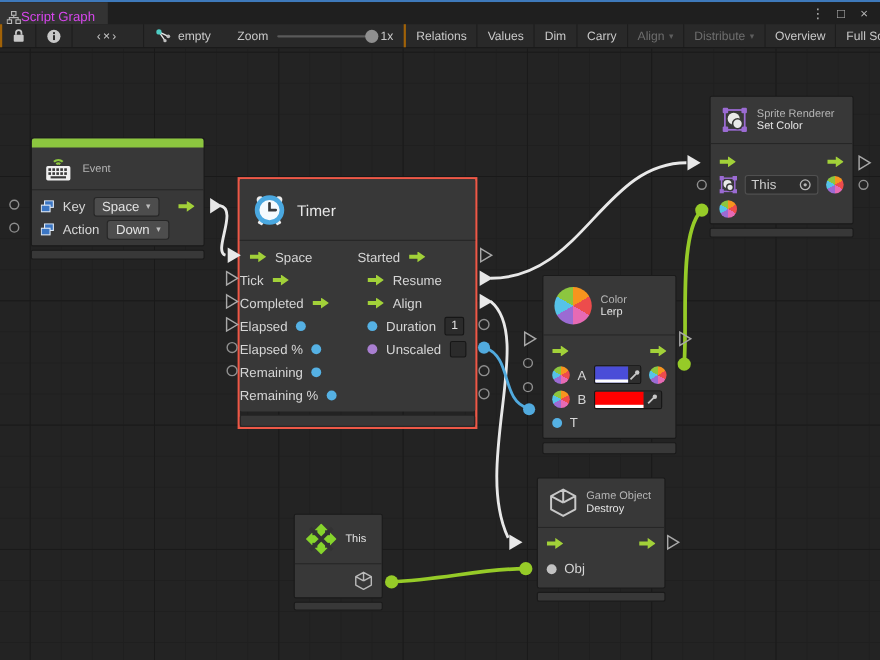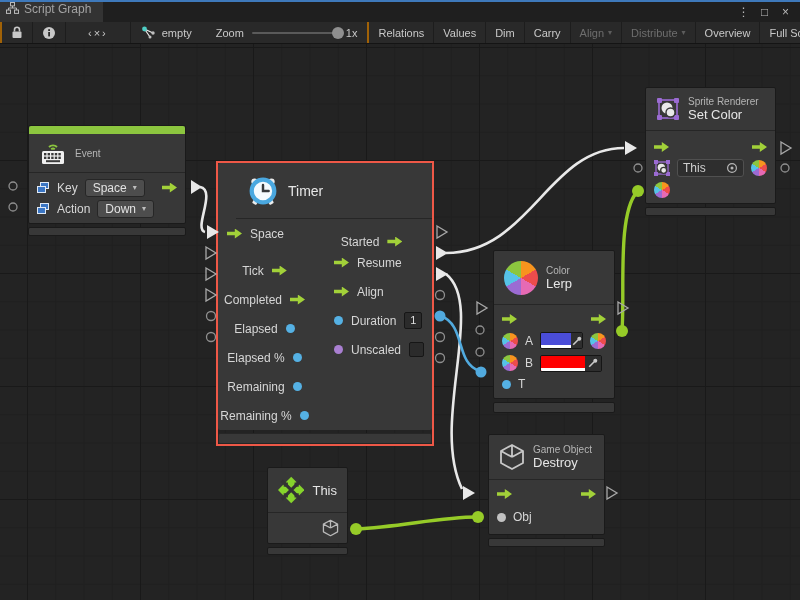--- a/index.html
+++ b/index.html
@@ -4,22 +4,22 @@
 <style>
   * { margin:0; padding:0; box-sizing:border-box; }
   html,body { width:800px; height:600px; overflow:hidden; background:#1e1e1e;
     font-family:"Liberation Sans", sans-serif; -webkit-font-smoothing:antialiased; }
   .window { position:relative; width:800px; height:600px; background:#232323; }
 
   
   .focusline { position:absolute; left:0; top:0; width:800px; height:2px; background:#3e79bb; }
   .tabbar { position:absolute; left:0; top:2px; width:800px; height:20px; background:#1f1f1f;
     display:flex; align-items:stretch; }
-  .tab { display:flex; align-items:flex-start; gap:5px; background:#333333; padding:0 12px 0 6px;
-    color:#a3a3a3; font-size:12px; }
+  .tab { display:flex; align-items:flex-end; background:#333333; padding:0 12px 0 6px;
+    color:#d946ef; font-size:12px; }
   .winctrl { margin-left:auto; display:flex; align-items:center; gap:4px; padding-right:6px; color:#b9b9b9; }
   .winctrl span { width:17px; text-align:center; font-size:12px; cursor:default; }
 
   
   .toolbar { position:absolute; left:0; top:22px; width:800px; height:22px; background:#292929;
     border-bottom:1px solid #141414; display:flex; align-items:stretch; color:#c9c9c9; font-size:11px; }
   .tbtn { display:flex; align-items:center; padding:0 9px; border-right:1px solid #1d1d1d; white-space:nowrap; }
   .tbtn.first { border-left:2px solid #a16207; }
   .tbtn.disabled { color:#6e6e6e; }
   .tbtn .caret { font-size:8px; margin-left:4px; color:#8a8a8a; }
@@ -42,21 +42,21 @@
       linear-gradient(90deg, #1f1f1f 1px, transparent 1px),
       linear-gradient(#1f1f1f 1px, transparent 1px);
     background-size:113px 113px, 113px 113px, 28.25px 28.25px, 28.25px 28.25px;
     background-position:27px 3px; }
 
   
   .node { position:absolute; }
   .node-main { background:#383838; border:1px solid #1a1a1a; border-radius:2px; }
   .node-footer { height:9px; background:#383838; border:1px solid #1a1a1a; border-radius:2px; margin-top:3px; }
   .nhead { display:flex; align-items:center; gap:8px; padding:0 10px; border-bottom:1px solid #262626; }
-  .nhead .ttl { color:#e6e6e6; font-size:13px; }
+  .nhead .ttl { color:#e6e6e6; font-size:10px; }
   .nhead .sub { color:#b5b5b5; font-size:10px; }
   .nrow { display:flex; align-items:center; gap:7px; padding:0 8px; color:#d6d6d6; font-size:12px; }
 
   .flow-arrow { width:15px; height:10px; background:#a2d139; flex:none;
     clip-path:polygon(0 32%, 52% 32%, 52% 0, 100% 50%, 52% 100%, 52% 68%, 0 68%); }
   .port-dot { width:9px; height:9px; border-radius:50%; flex:none; }
   .dot-blue { background:#55b1e4; } .dot-purple { background:#a97fd1; } .dot-gray { background:#c2c2c2; }
   .wheel { border-radius:50%; flex:none;
     background:conic-gradient(#f7941e 0 60deg,#ed4c4c 60deg 120deg,#e66ab4 120deg 180deg,
       #9b6bd3 180deg 240deg,#56c2e8 240deg 300deg,#8cc63f 300deg 360deg); }
@@ -71,26 +71,26 @@
 
   
   #kb-node { left:28px; top:81px; width:158px; }
   #kb-node .evtbar { height:8px; background:#8cc63f; border-radius:2px 2px 0 0; }
   #kb-node .nhead { height:39px; }
   #kb-node .nbody { padding:4px 0; }
   #kb-node .nrow { height:21px; }
 
   
   #timer-node { left:216px; top:117px; width:218px; border:2px solid #ee5847; }
-  #timer-node .nhead { height:56px;margin-left:18px; }
+  #timer-node .nhead { height:56px; }
   #timer-node .nhead .ttl { font-size:14px; }
   #timer-node .nbody { display:grid; grid-template-columns:1fr 1fr; padding:4px 0; }
   #timer-node .trow { height:21px; display:flex; align-items:center; gap:8px; color:#d6d6d6; font-size:12px; }
   #timer-node .trow.l { padding-left:9px; }
-  #timer-node .trow.r { justify-content:center; padding-right:14px;margin-top:8px; }
+  #timer-node .trow.r { justify-content:flex-start; padding-right:14px; }
   #timer-node .node-footer { height:11px; }
 
   
   #sc-node { left:645px; top:43px; width:131px; }
   #sc-node .nhead { height:43px; }
   #sc-node .nbody { padding:6px 0 2px; }
   #sc-node .nrow.r1 { height:20px; } #sc-node .nrow.r2 { height:22px; } #sc-node .nrow.r3 { height:22px; }
   .objfield { flex:1; display:flex; align-items:center; background:#2e2e2e; border:1px solid #505050;
     border-radius:3px; padding:1px 5px; color:#cfcfcf; font-size:12px; height:18px; }
   .objfield .picker { margin-left:auto; }

